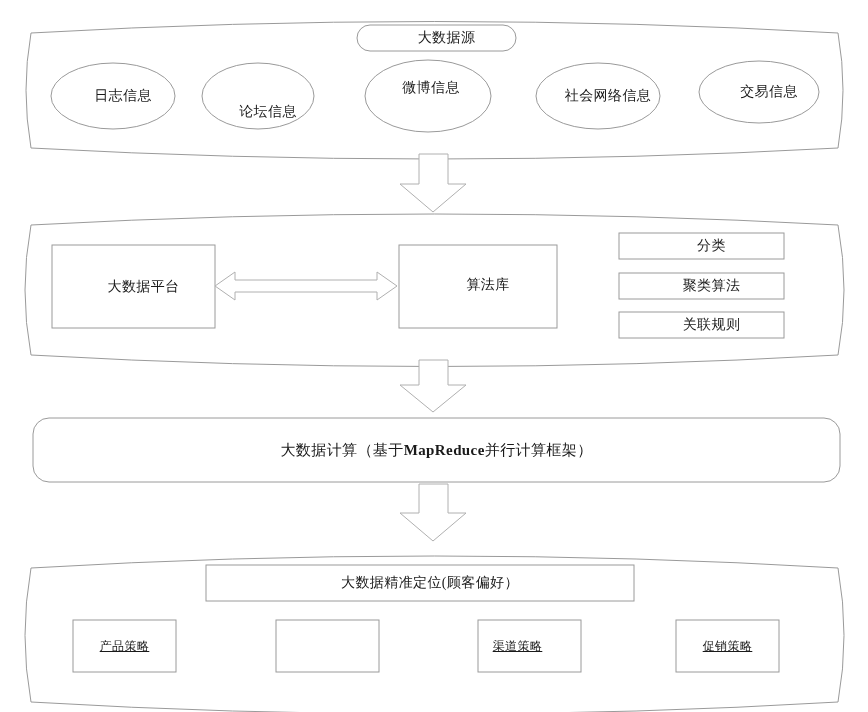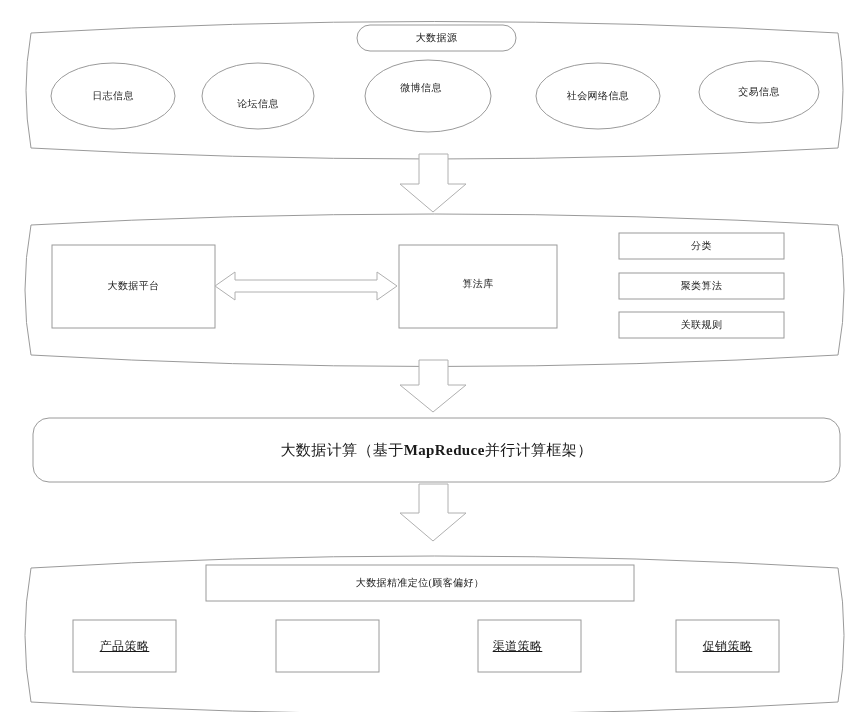--- a/index.html
+++ b/index.html
@@ -47,21 +47,21 @@
     justify-content: center;
     text-align: center;
     color: #1a1a1a;
     font-family: "Liberation Serif", "DejaVu Serif", serif;
     line-height: 1.22;
     white-space: pre-wrap;
     letter-spacing: 0.4px;
     pointer-events: auto;
   }
   .label-13 { font-size: 12px; text-decoration: underline; }
-  .label-14 { font-size: 10px; }
+  .label-14 { font-size: 14px; padding-left: 10px; }
   .label-15 { font-size: 15px; }
   .bold-latin { font-weight: bold; }
 </style>
 </head>
 <body>
 
 <div id="diagram-root">
 
   <svg class="layer" viewBox="0 0 868 712">
 
@@ -100,21 +100,21 @@
 
     <rect class="shape-fill-white" x="73" y="620" width="103" height="52"></rect>
     <rect class="shape-fill-white" x="276" y="620" width="103" height="52"></rect>
     <rect class="shape-fill-white" x="478" y="620" width="103" height="52"></rect>
     <rect class="shape-fill-white" x="676" y="620" width="103" height="52"></rect>
   </svg>
 
   <div class="label label-14" style="left:357px; top:25px; width:159px; height:26px;">大数据源</div>
 
   <div class="label label-14" style="left:51px; top:80px; width:124px; height:32px;">日志信息</div>
-  <div class="label label-14" style="left:202px; top:88px; width:112px; height:32px;text-align:right;">论坛信息</div>
+  <div class="label label-14" style="left:202px; top:96px; width:112px; height:32px;text-align:right;">论坛信息</div>
   <div class="label label-14" style="left:365px; top:72px; width:112px; height:32px;">微博信息</div>
   <div class="label label-14" style="left:543px; top:74px; width:110px; height:44px;">社会网络信息</div>
   <div class="label label-14" style="left:699px; top:76px; width:120px; height:32px;">交易信息</div>
 
   <div class="label label-14" style="left:52px; top:245px; width:163px; height:83px;">大数据平台</div>
   <div class="label label-14" style="left:399px; top:243px; width:158px; height:83px;">算法库</div>
 
   <div class="label label-14" style="left:619px; top:233px; width:165px; height:26px;">分类</div>
   <div class="label label-14" style="left:619px; top:273px; width:165px; height:26px;text-align:center;">聚类算法</div>
   <div class="label label-14" style="left:619px; top:312px; width:165px; height:26px;">关联规则</div>

